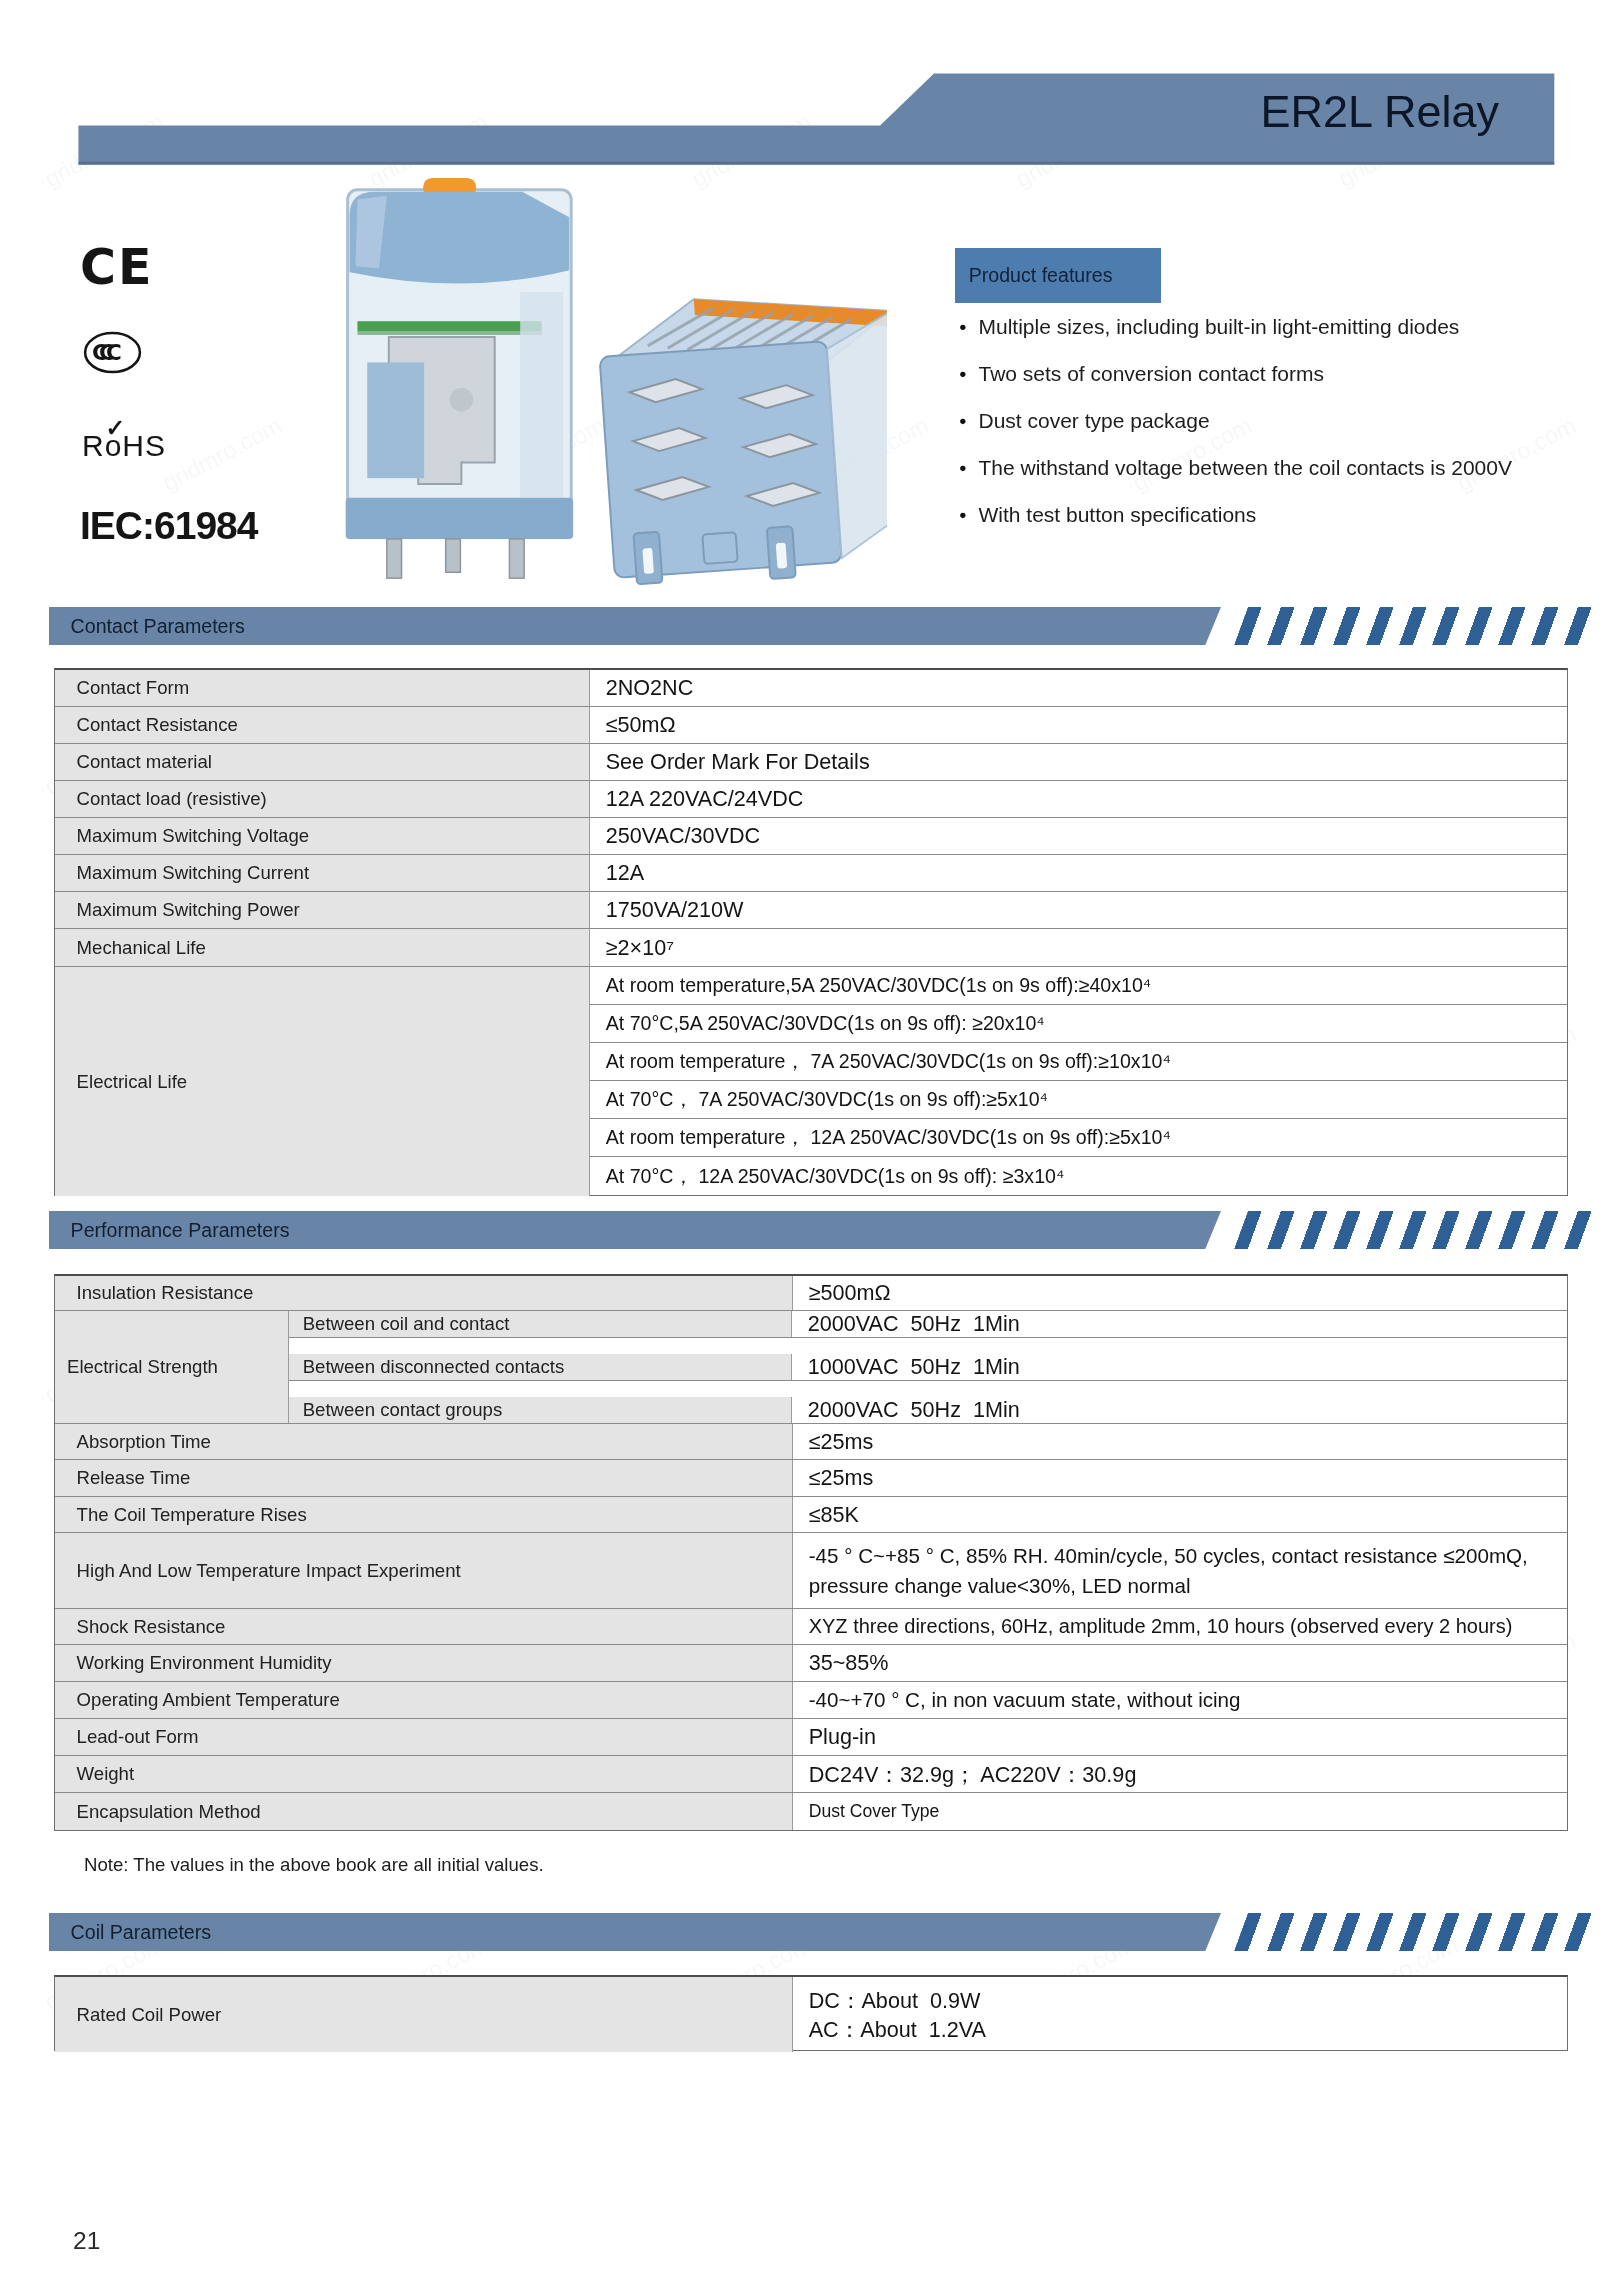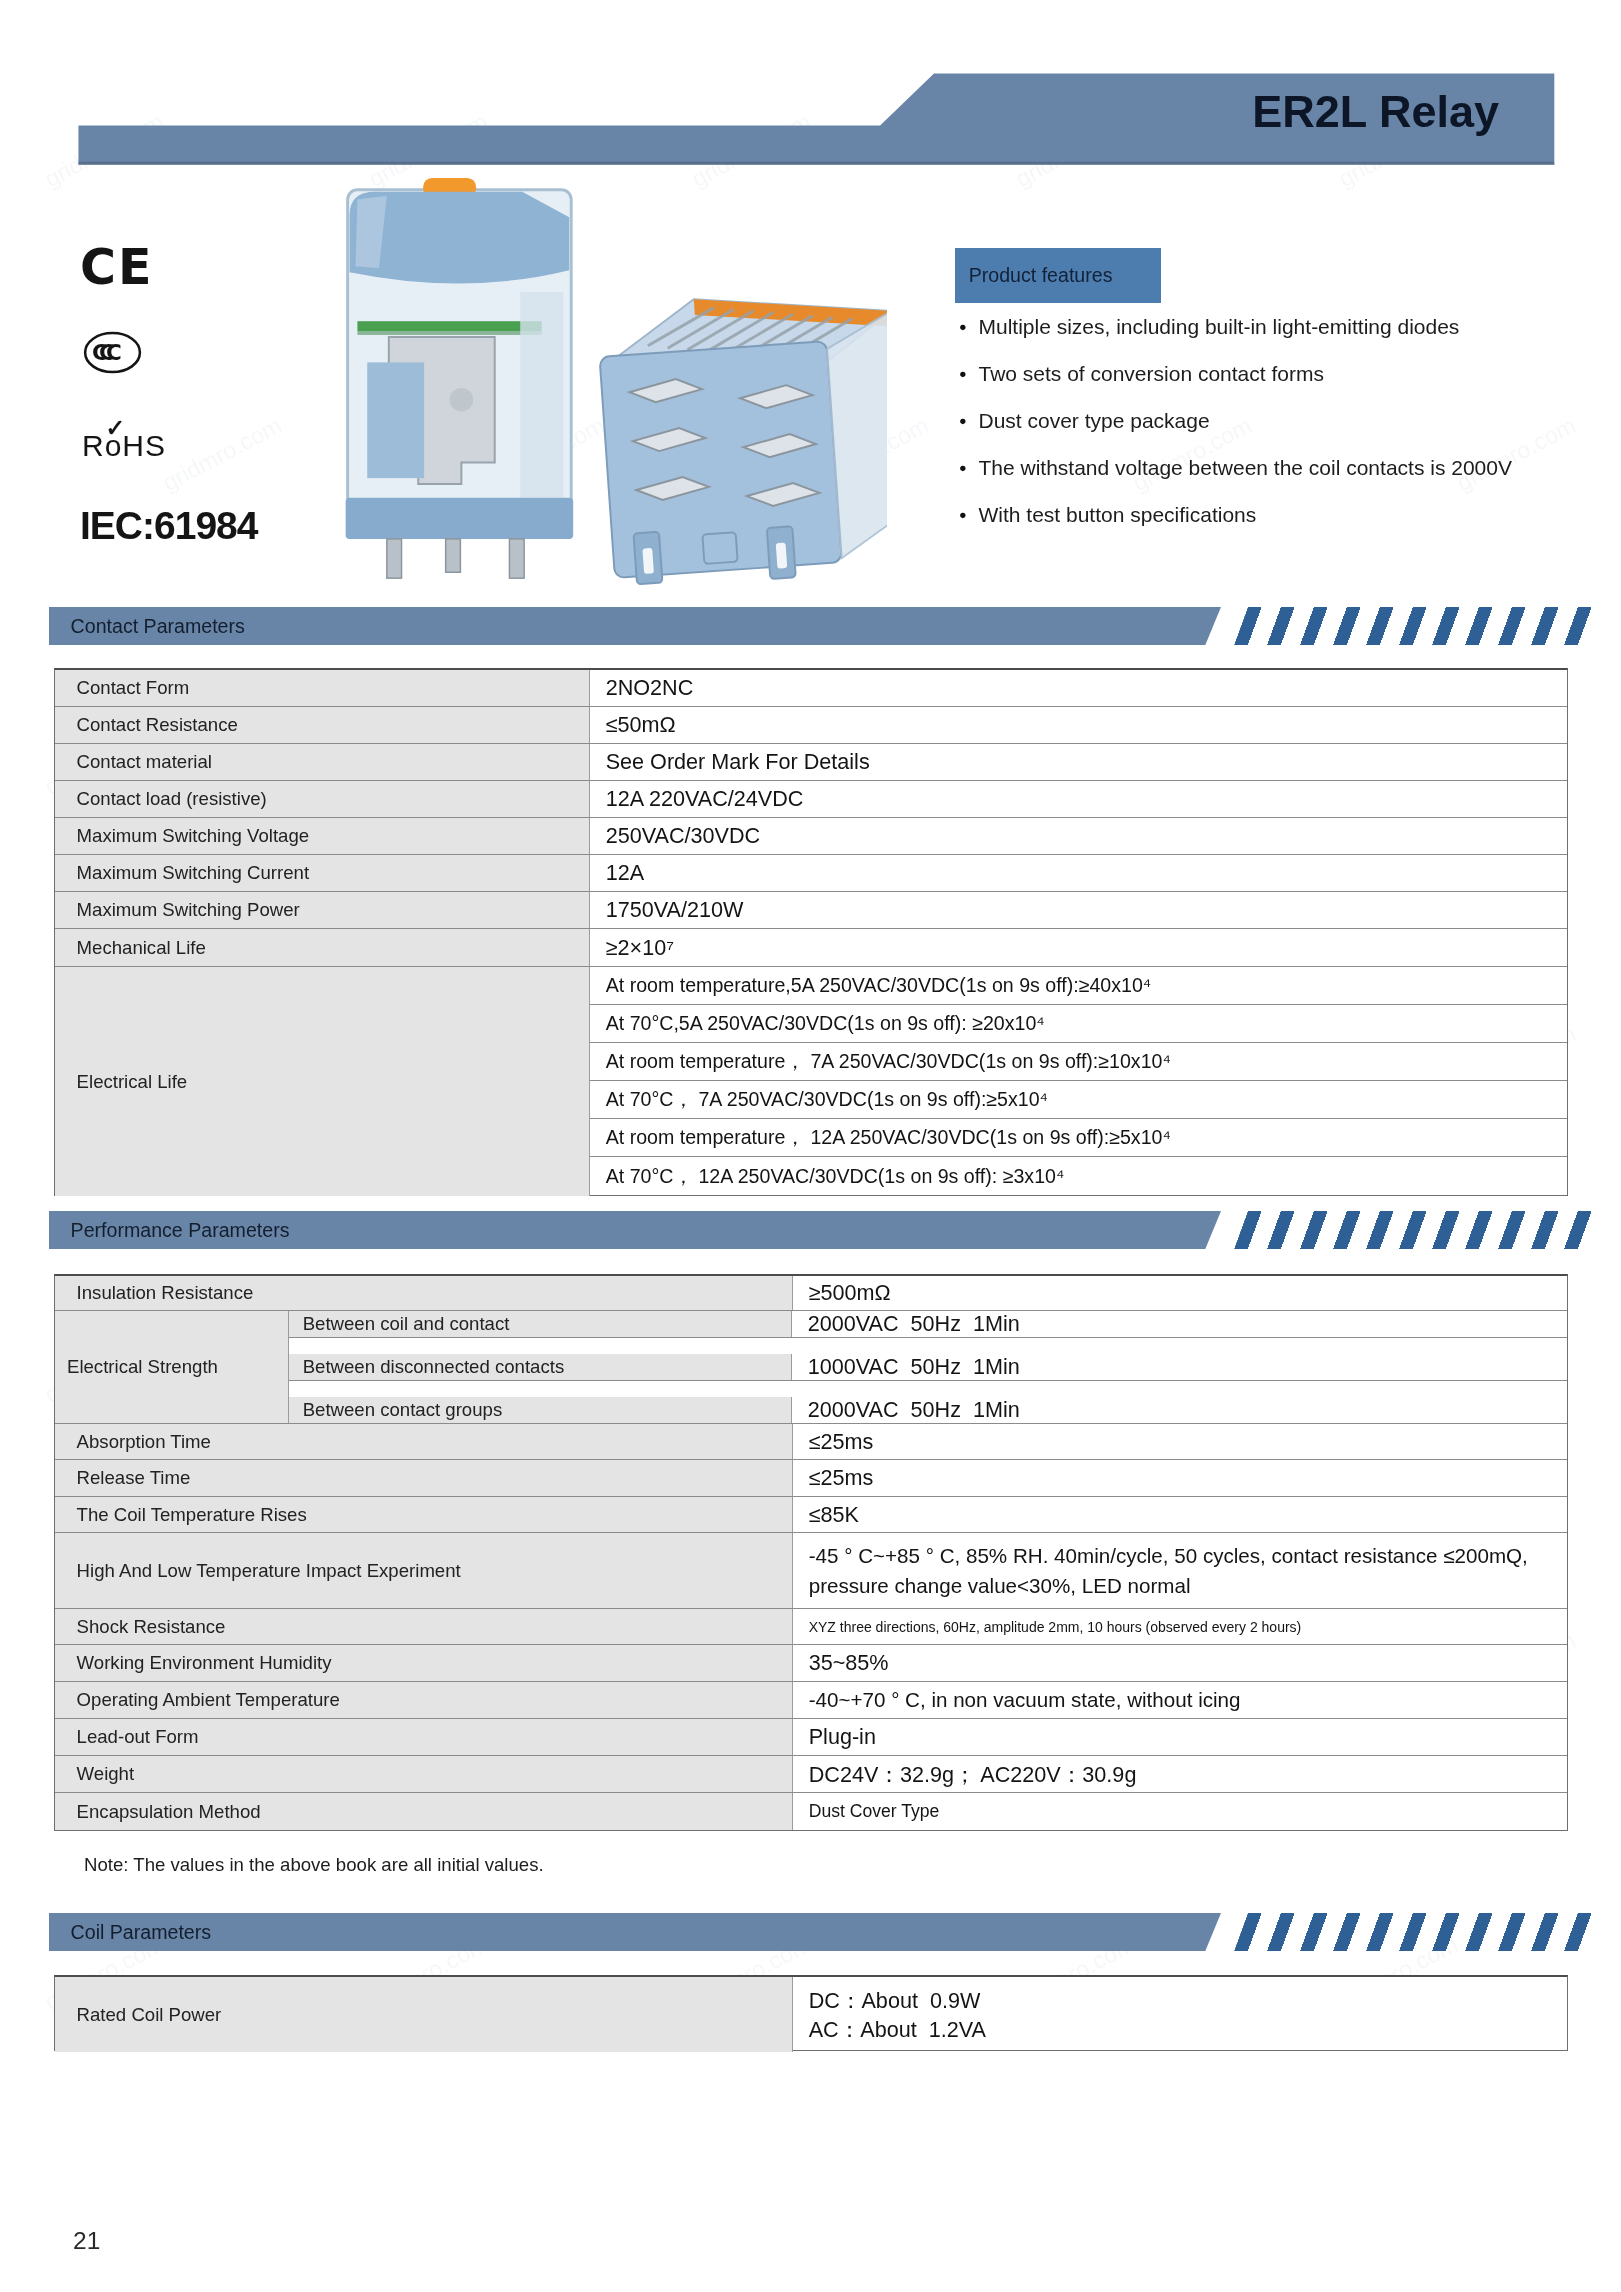--- a/index.html
+++ b/index.html
@@ -7,21 +7,21 @@
     position:relative;width:1621px;height:2293px;background:#ffffff;
     font-family:"Liberation Sans", sans-serif;color:#1a1a1a;overflow:hidden;margin:0 auto;
   }
   
   .wm{position:absolute;inset:0;pointer-events:none;z-index:1;}
   .wm span{position:absolute;font-size:23.5px;color:#4a6d9b;opacity:.05;transform:rotate(-28deg);white-space:nowrap;}
   
   .banner{position:absolute;left:0;top:0;width:1621px;height:196px;z-index:2;}
   .banner-title{
     position:absolute;top:86px;right:122px;z-index:3;
-    font-size:45px;font-weight:700;color:#0c1626;letter-spacing:0px;
+    font-size:45px;font-weight:400;color:#0c1626;letter-spacing:0px;
   }
   
   .cert{position:absolute;z-index:3;color:#151515;}
   .rohs{left:82px;top:429px;font-size:30px;font-weight:500;letter-spacing:1px;}
   .rohs .chk{position:absolute;left:23.5px;top:-14.7px;font-size:23.5px;font-weight:700;}
   .iec{left:80px;top:504px;font-size:39px;font-weight:700;letter-spacing:-1px;}
   
   .feat-box{
     position:absolute;left:955px;top:248px;width:206px;height:55px;background:#4d7cae;z-index:3;
     display:flex;align-items:center;padding-left:13.7px;box-sizing:border-box;
@@ -72,21 +72,21 @@
     box-sizing:border-box;font-size:18.6px;color:#222;border-right:1px solid #9c9c9c;flex:0 0 auto;
   }
   .es-rows{flex:1 1 auto;display:flex;flex-direction:column;gap:16px;}
   .es-row{display:flex;border-bottom:1px solid #8b8b8b;box-sizing:border-box;}
   .es-row:last-child{border-bottom:none;}
   .es-sub{
     width:503px;background:#e4e4e4;display:flex;align-items:center;padding-left:13.7px;
     box-sizing:border-box;font-size:18.6px;color:#222;border-right:1px solid #9c9c9c;flex:0 0 auto;
   }
   .sz18{font-size:17.6px;}
-  .sz20{font-size:14px;}
+  .sz20{font-size:20px;}
   .sz21{font-size:20.6px;line-height:30px;}
   .coil-value{flex-direction:column;align-items:flex-start;justify-content:center;line-height:29px;}
   
   .note{position:absolute;left:84px;top:1854px;font-size:18.6px;color:#1d1d1d;z-index:3;}
   .pageno{position:absolute;left:73px;top:2227px;font-size:24.5px;color:#2a2a2a;z-index:3;}
   
   .relay-wrap{position:absolute;left:328px;top:174px;width:559px;height:417px;z-index:2;}
 </style>
 </head>
 <body>

